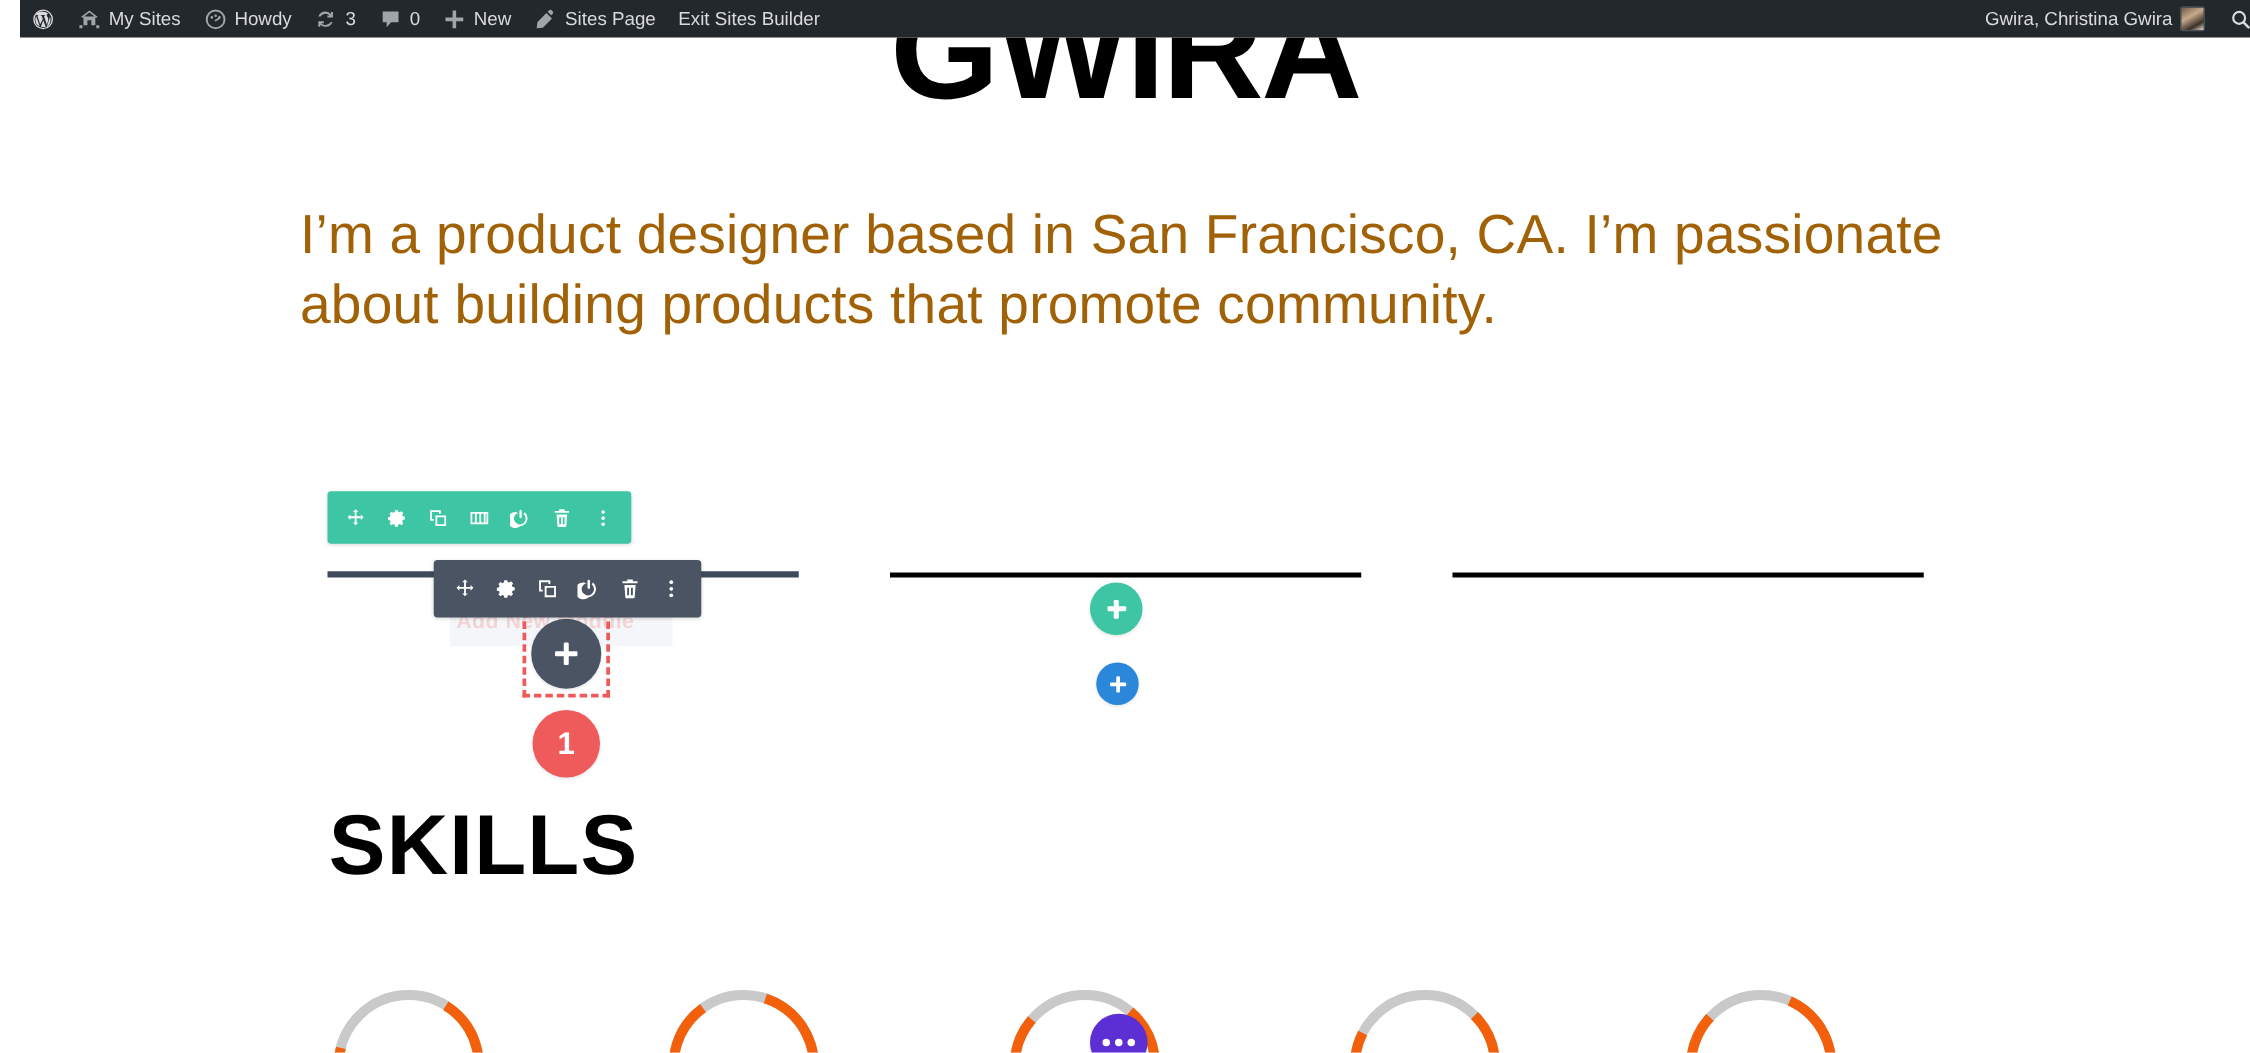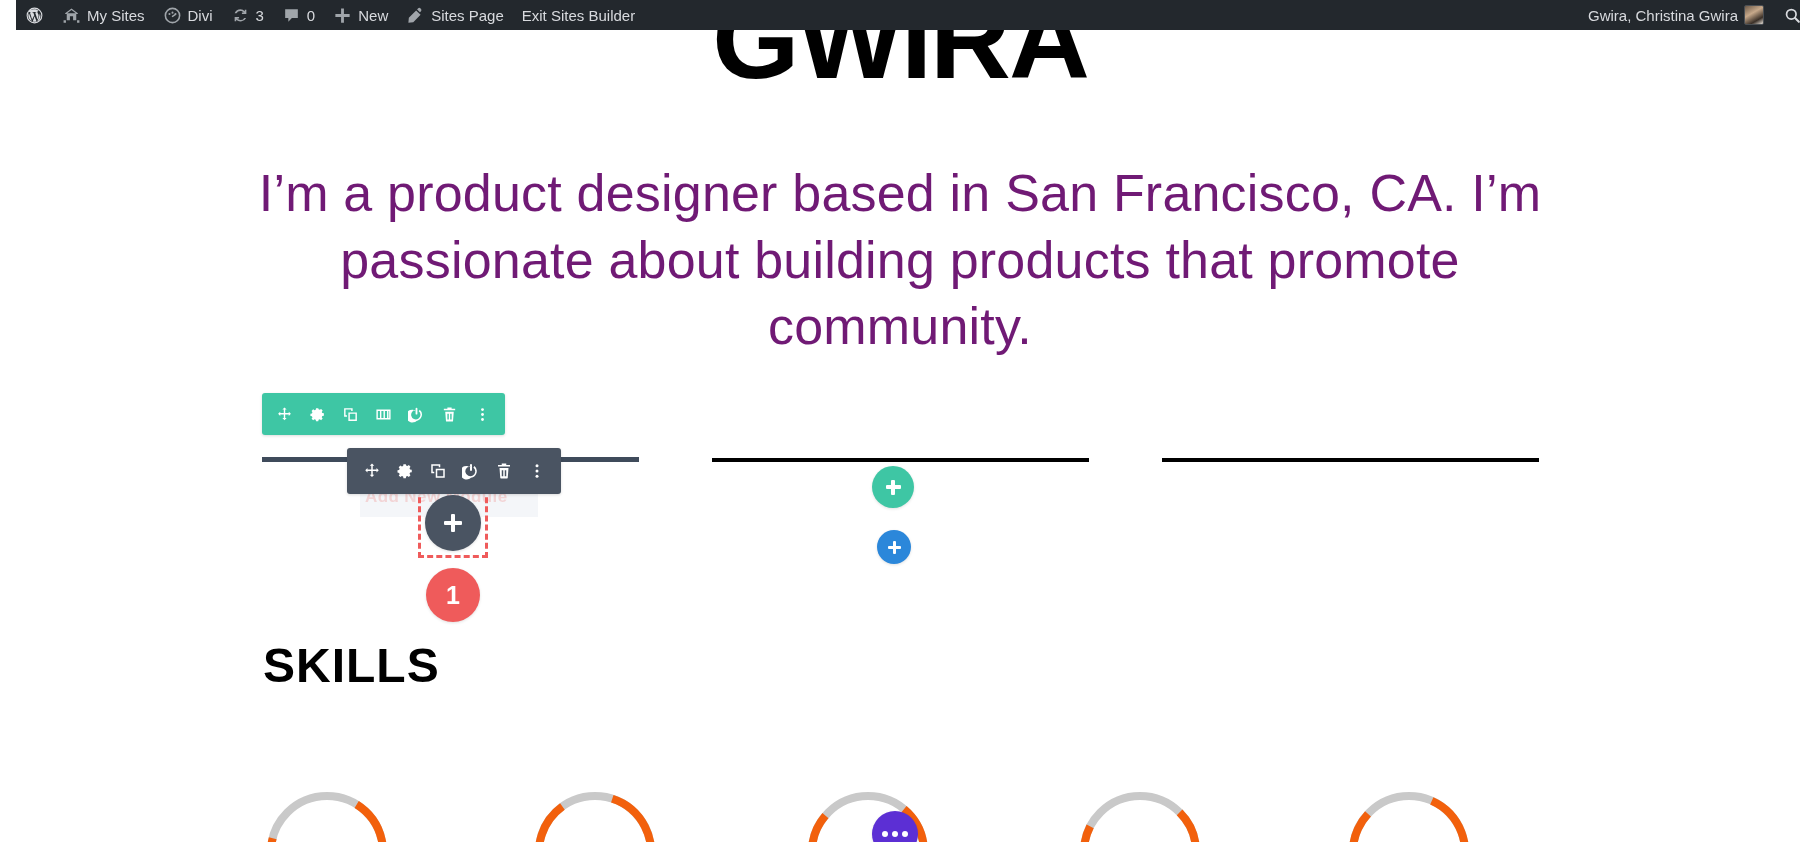--- a/index.html
+++ b/index.html
@@ -57,27 +57,26 @@
     font-weight: 700;
     font-size: 112px;
     letter-spacing: -2px;
     color: #000;
     line-height: 1;
   }
 
   .intro-heading {
     position: absolute;
     top: 130px; left: 240px; width: 1320px;
-    text-align: center;
     font-family: "Liberation Sans", sans-serif;
     font-weight: 400;
-    font-size: 52px;
+    font-size: 44px;
     line-height: 1.28;
     letter-spacing: 0.2px;
-    color: #701a75;
+    color: #a16207;
   }
 
   
   .divider-row {
     position: absolute;
     top: 395px; left: 0; width: 1800px; height: 160px;
   }
   .divider {
     position: absolute;
     height: 4px; background: #000;
@@ -194,21 +193,21 @@
   #btn-add-section-blue .plus-glyph { width: 13px; height: 13px; }
   #btn-add-section-blue .plus-glyph::before { top: 5px; width: 13px; height: 3px; left:0; }
   #btn-add-section-blue .plus-glyph::after  { left: 5px; height: 13px; width: 3px; top:0; }
 
   
   .skills-title {
     position: absolute;
     left: 263px; top: 612px;
     font-family: "Liberation Sans", sans-serif;
     font-weight: 700;
-    font-size: 48px;
+    font-size: 68px;
     letter-spacing: 1px;
     color: #000;
     line-height: 1;
   }
 
   
   .skills-row {
     position: absolute;
     top: 760px; left: 0; width: 1800px; height: 130px;
   }
@@ -252,21 +251,21 @@
   <a class="ab-item" href="#">
     <span class="ab-icon">
       <svg viewBox="0 0 24 24">
           <circle cx="12" cy="12" r="9" fill="none" stroke="#a0a5aa" stroke-width="2"></circle>
           <circle cx="8.2" cy="10" r="1.3" fill="#a0a5aa"></circle>
           <circle cx="12" cy="8.4" r="1.3" fill="#a0a5aa"></circle>
           <circle cx="15.8" cy="10" r="1.3" fill="#a0a5aa"></circle>
           <path d="M12 13.2l3.4-2.2" stroke="#a0a5aa" stroke-width="1.8" stroke-linecap="round" fill="none"></path>
         </svg>
     </span>
-    <span>Divi</span>
+    <span>Howdy</span>
   </a>
 
   <a class="ab-item" href="#">
     <span class="ab-icon">
       <svg viewBox="0 0 24 24">
           <path fill="#a0a5aa" d="M12 4a8 8 0 00-7.4 5h2.3A5.8 5.8 0 0112 6.2c1.7 0 3.2.8 4.2 1.9l-2.4.1v2h5.6V4.6h-2v2A7.9 7.9 0 0012 4zm7.1 11h-2.3A5.8 5.8 0 0112 17.8a5.8 5.8 0 01-4.2-1.9l2.4-.1v-2H4.6v5.6h2v-2A7.9 7.9 0 0019.1 15z"></path>
         </svg>
     </span>
     <span class="ab-count">3</span>
   </a>

